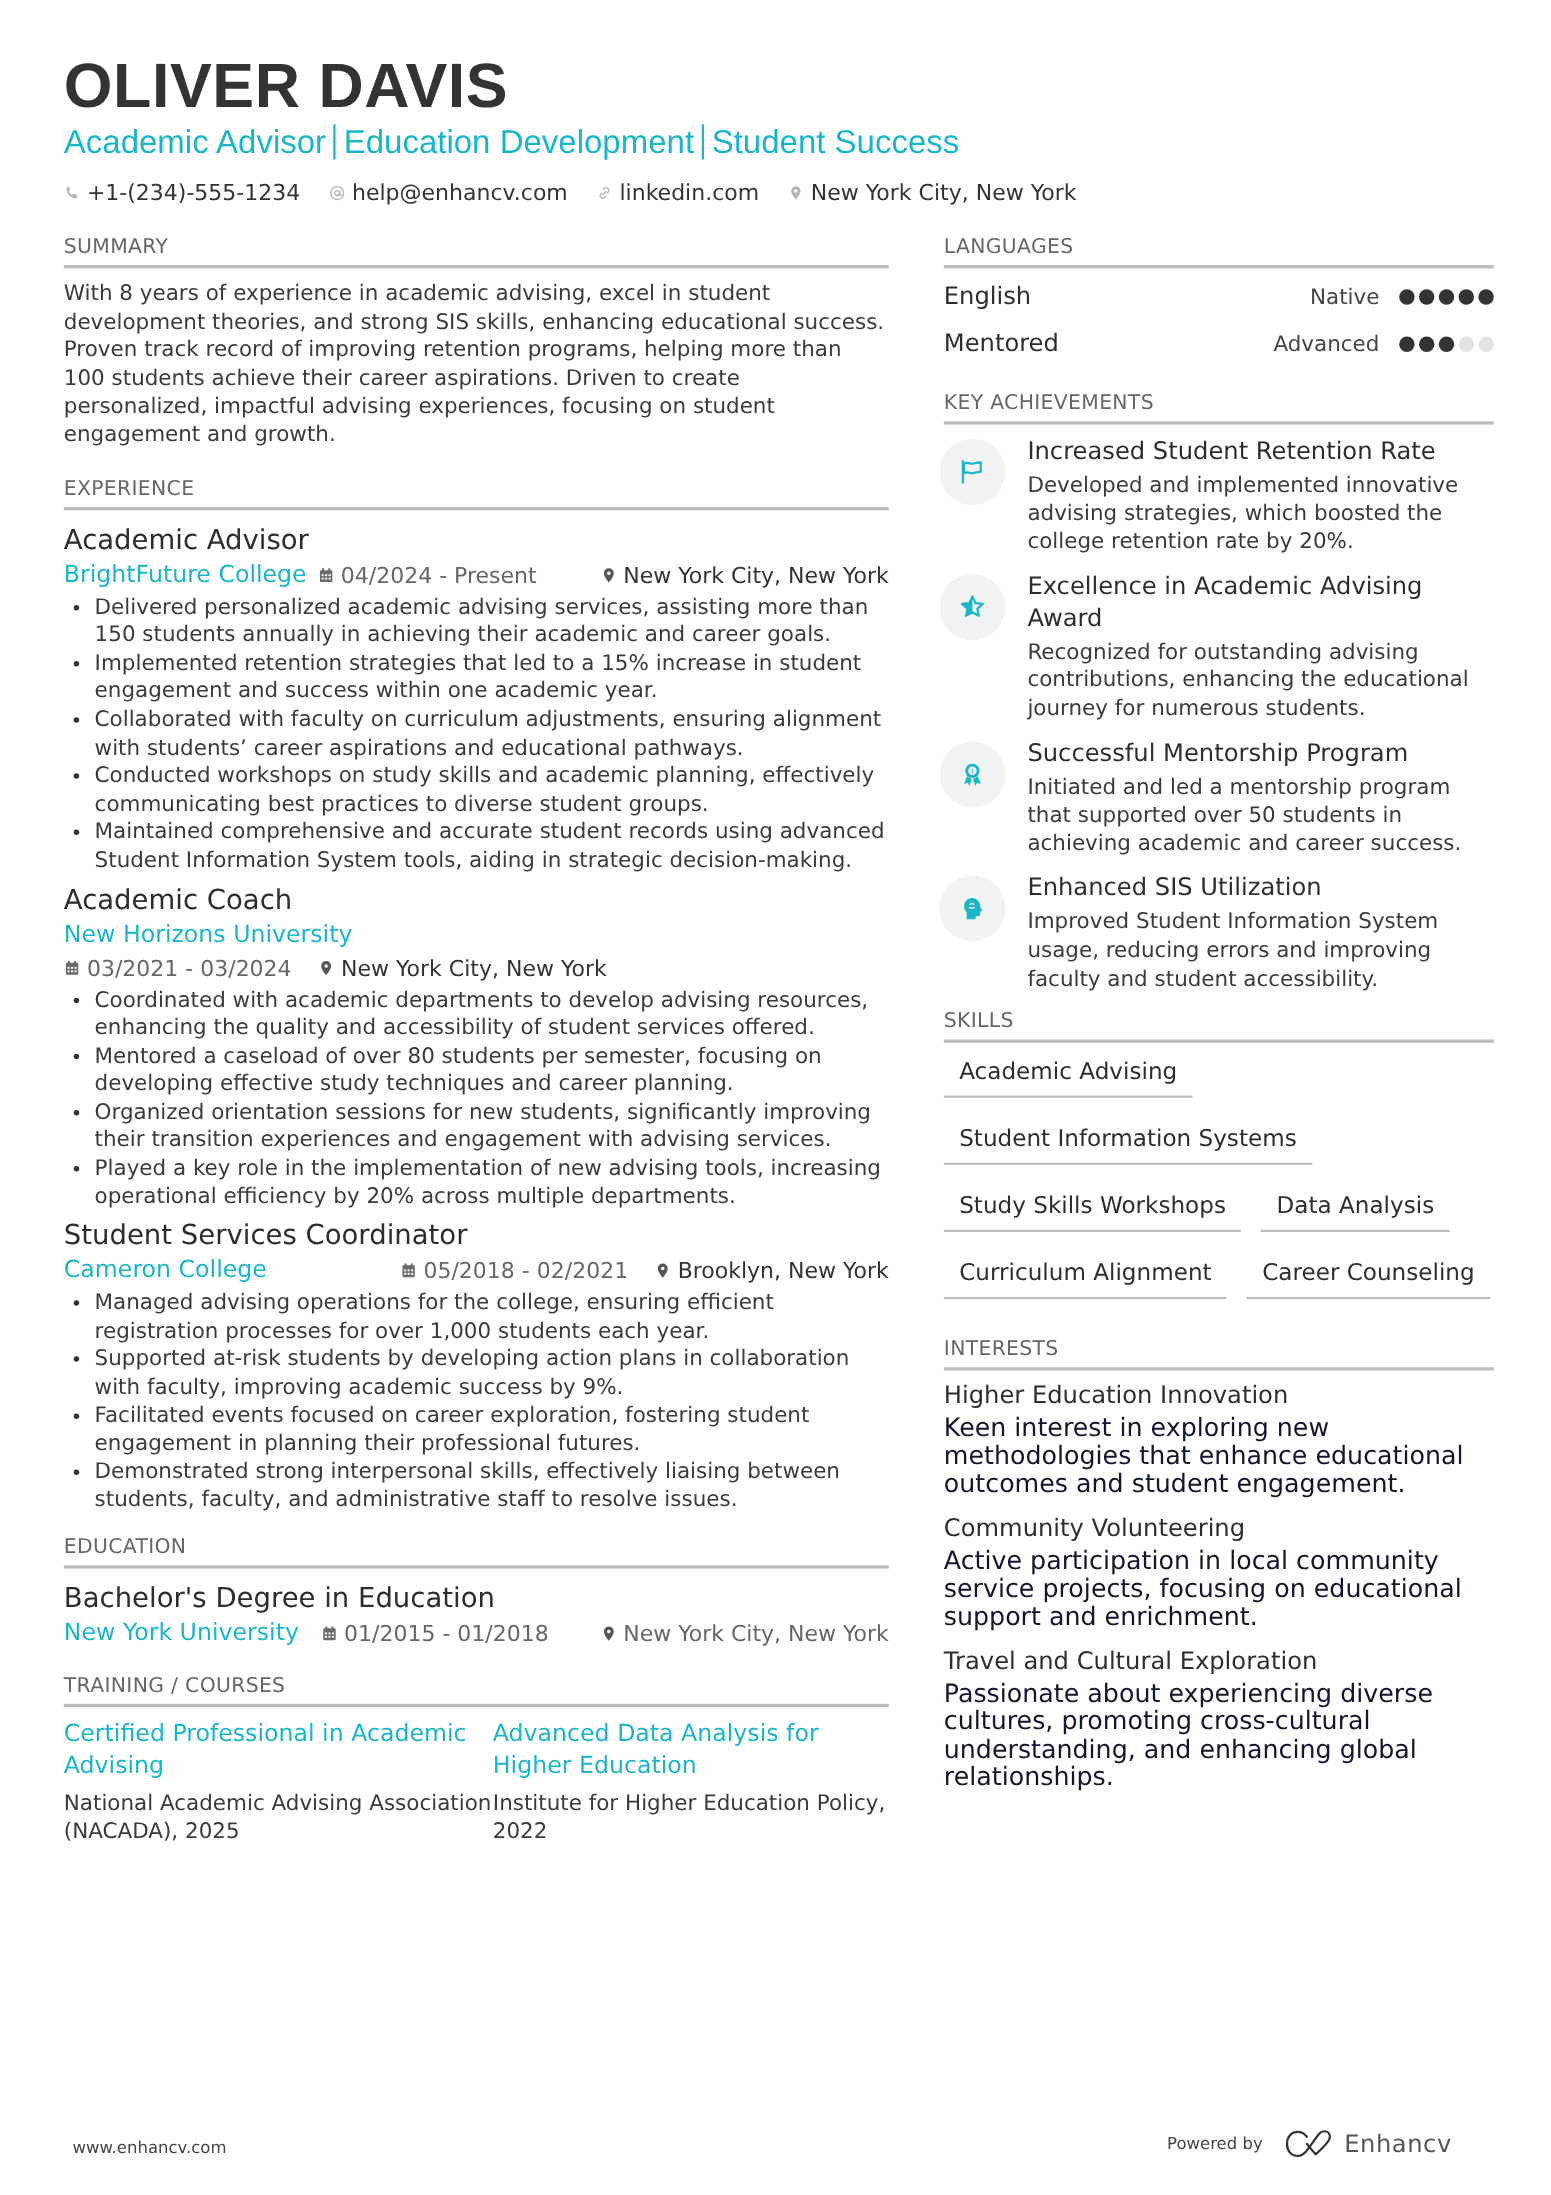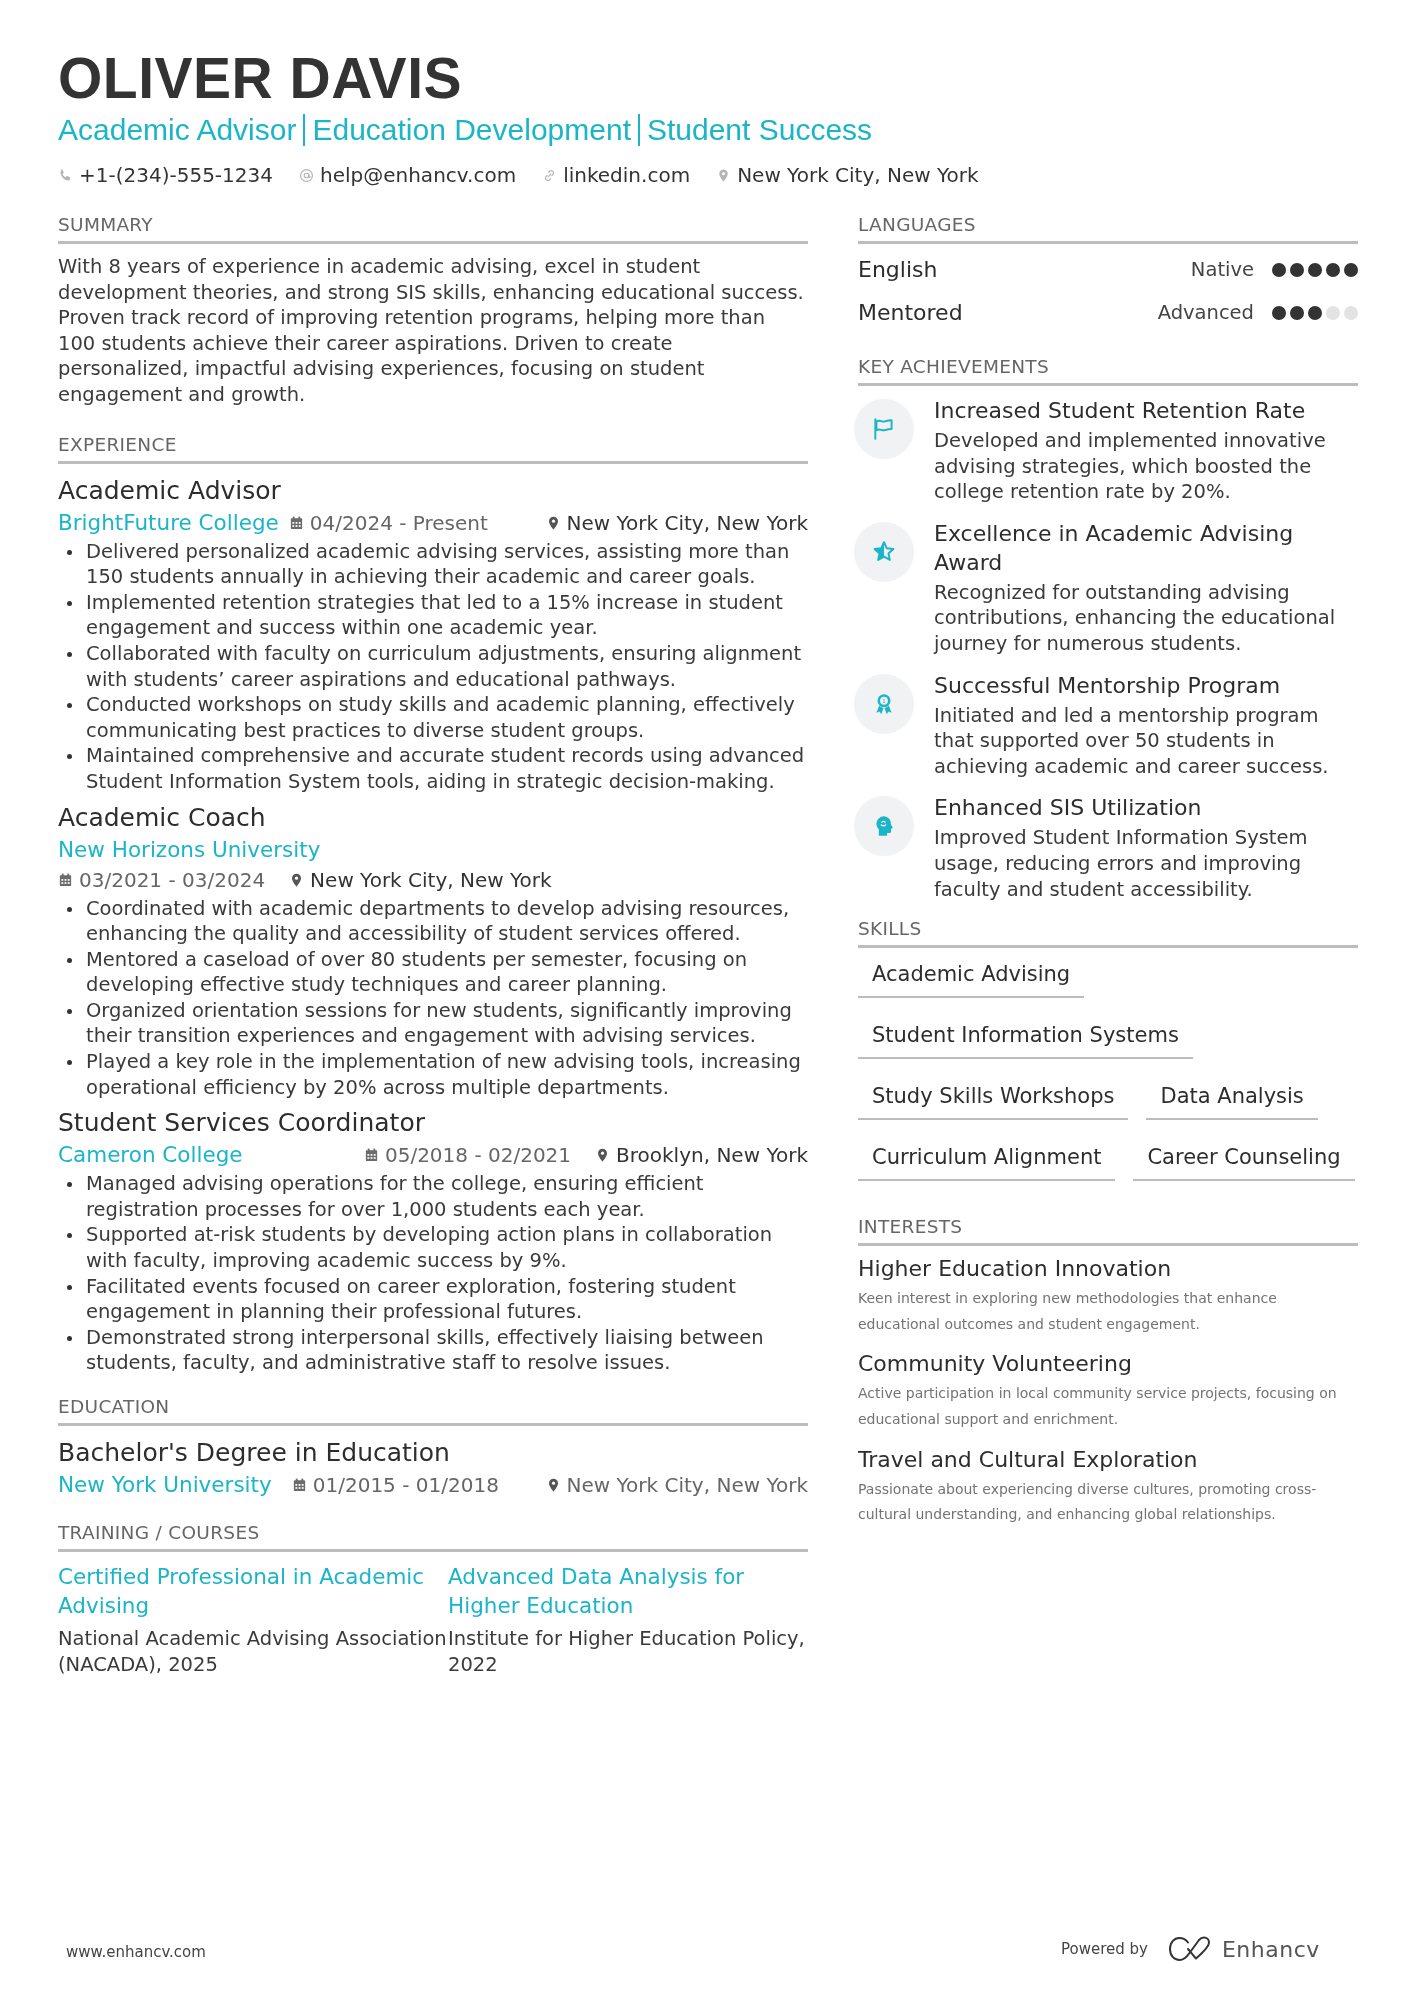--- a/index.html
+++ b/index.html
@@ -52,21 +52,21 @@
   .ach-icon { width: 60px; height: 60px; border-radius: 50%; background: #f0f2f3; flex: none; display: flex; align-items: center; justify-content: center; margin-left: -4px; margin-right: 20px; margin-top: 3px; }
   .ach-icon svg { width: 26px; height: 26px; }
   .ach-title { font-size: 22px; line-height: 29px; color: #2d2d2d; }
   .ach-desc { font-size: 19.5px; line-height: 25.6px; color: #3a3a3a; margin-top: 3px; }
 
   .skills { display: flex; flex-wrap: wrap; gap: 0 18px; margin-top: 4px; }
   .skill { font-size: 21px; color: #2d2d2d; padding: 10px 14px 9px 14px; border-bottom: 2px solid #bdbdbd; margin-bottom: 15px; line-height: 25px; }
 
   .interest { margin-bottom: 12px; }
   .interest-title { font-size: 22px; line-height: 30px; color: #2d2d2d; }
-  .interest-desc { font-size: 14px; line-height: 25.6px; color: #737373; margin-top: 2px; }
+  .interest-desc { font-size: 23px; line-height: 25.6px; color: #0f172a; margin-top: 2px; }
 
   .footer-left { position: absolute; left: 66px; top: 1943px; font-size: 15px; color: #444; }
   .footer-right { position: absolute; left: 1061px; top: 1936px; display: flex; align-items: center; gap: 20px; font-size: 15px; color: #444; }
   .brand { display: flex; align-items: center; gap: 8px; font-size: 22px; color: #555; letter-spacing: 0.5px; }
 </style>
 </head>
 <body>
 
 <div class="page">
 

